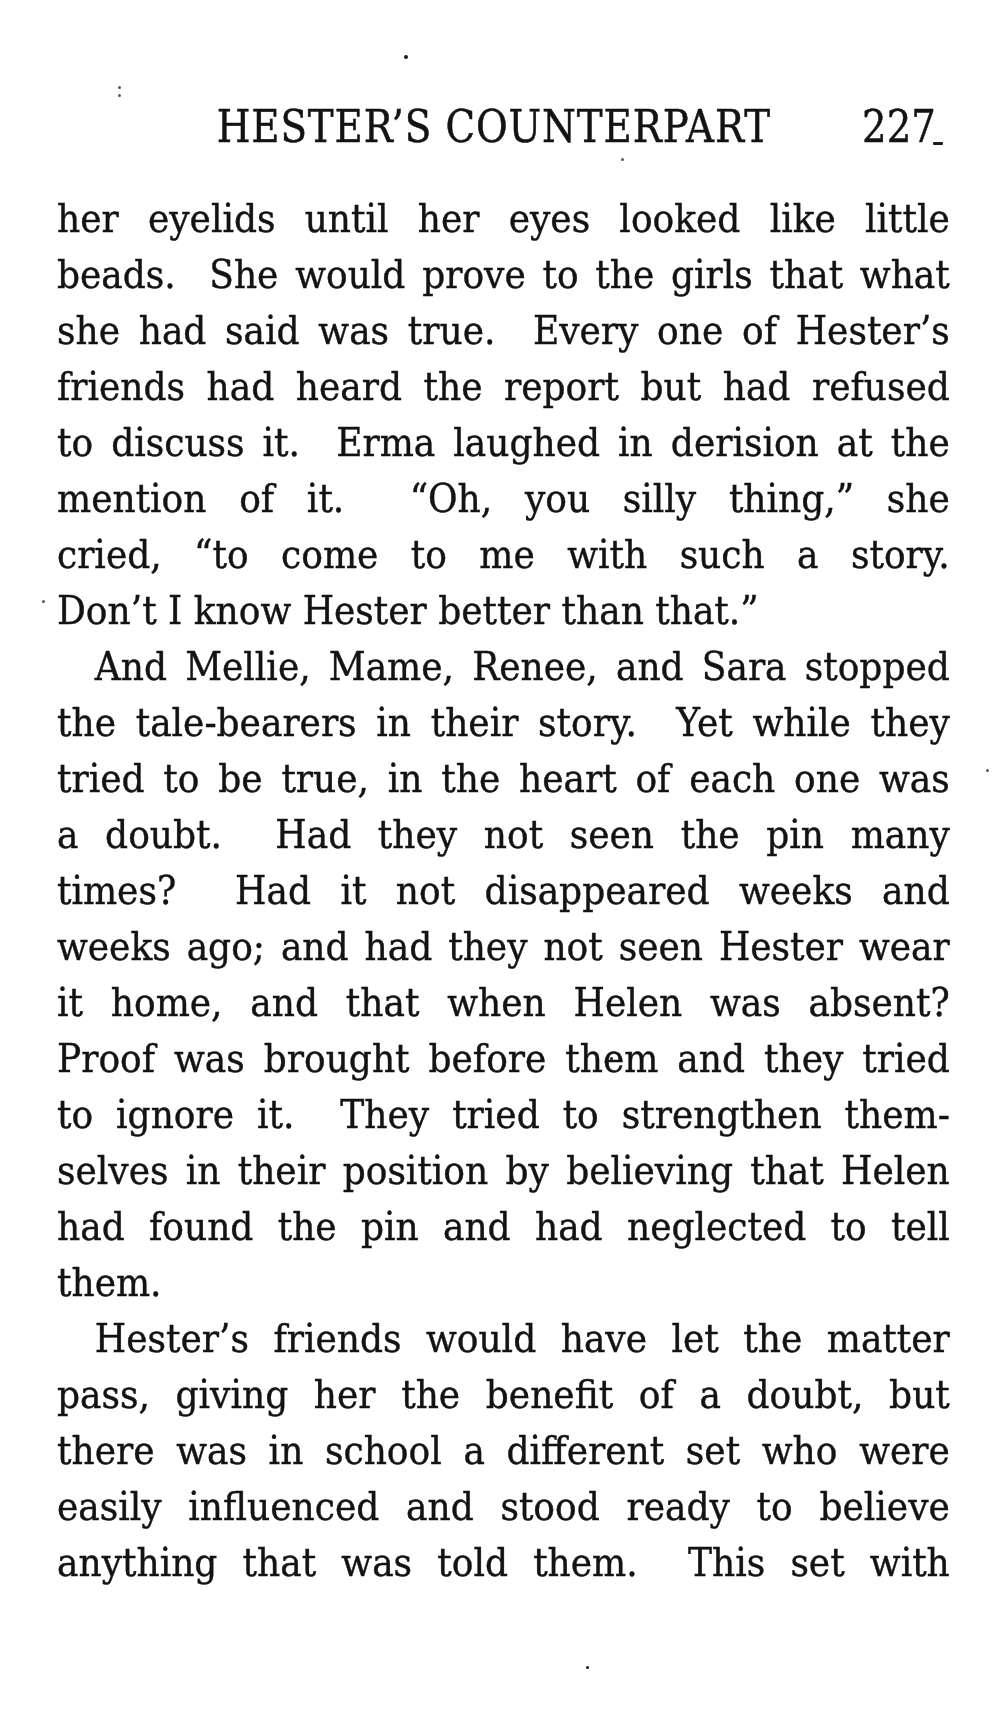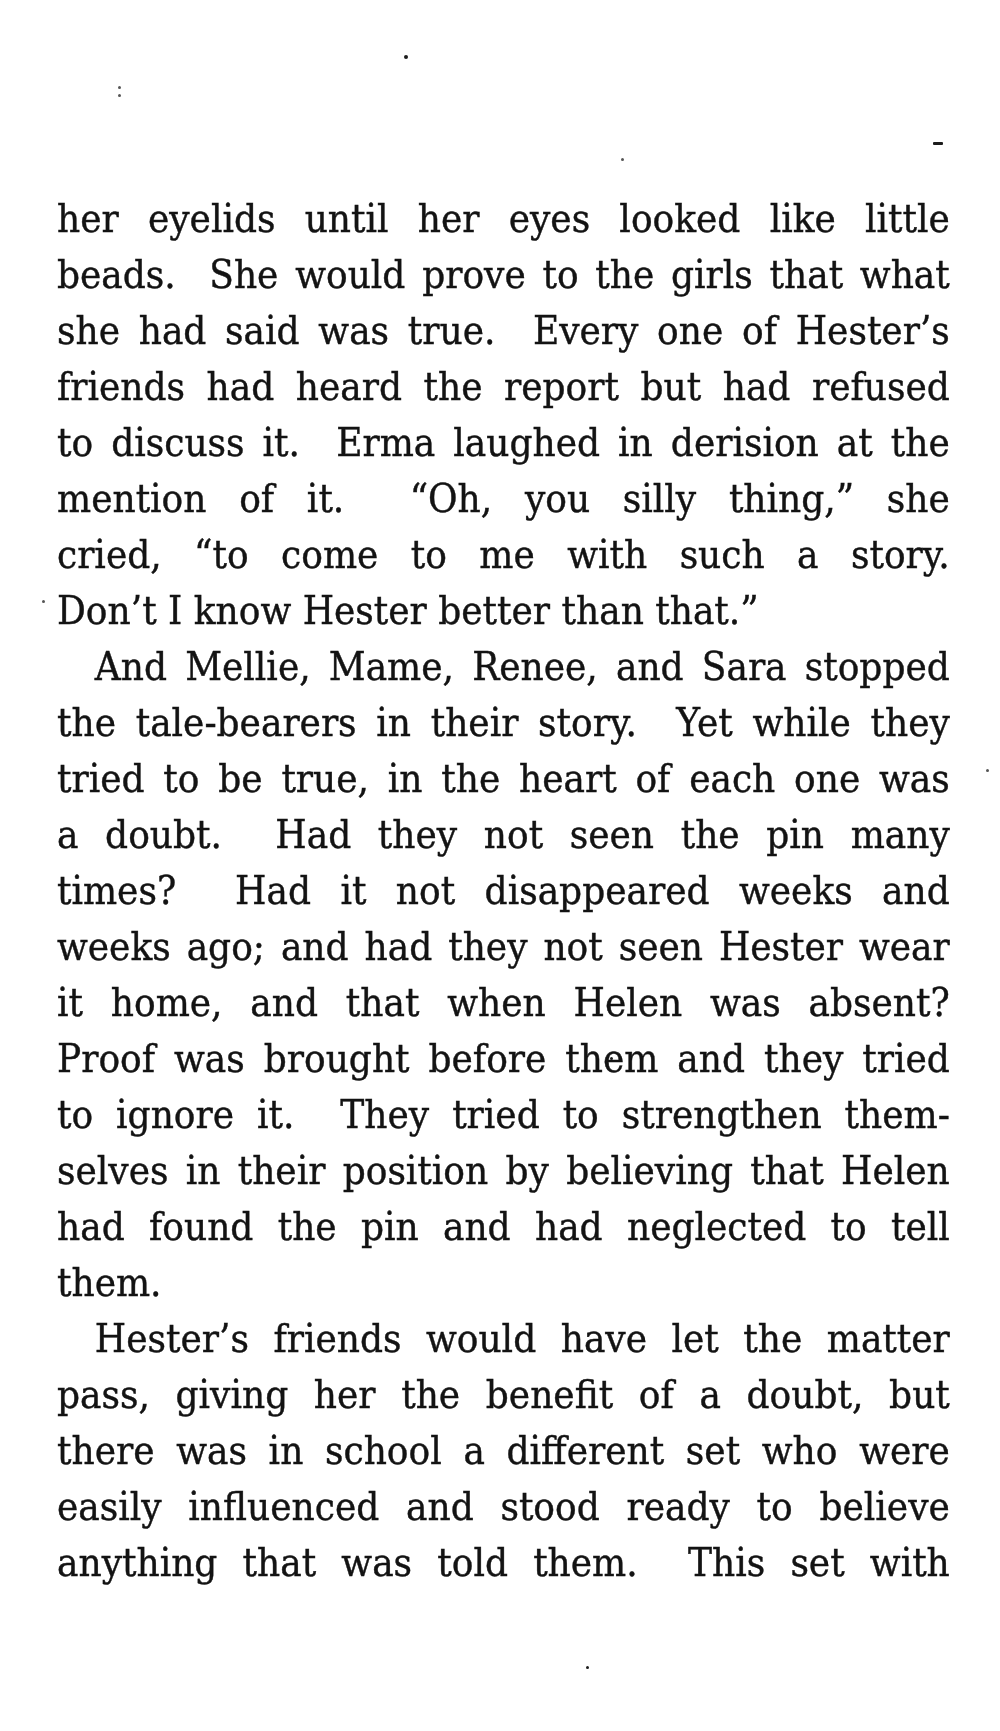--- a/index.html
+++ b/index.html
@@ -83,20 +83,24 @@
     border-radius: 50%;
   }
   .speck.faint { background: #555; }
   .speck.dash { border-radius: 1px; }
 </style>
 </head>
 <body style="background: rgb(255, 255, 255);">
 
 <div class="page">
 
+  <div class="header">
+    <span class="running-head">HESTER’S COUNTERPART</span>
+    <span class="page-number">227</span>
+  </div>
 
   <div class="body-text" id="bodyText">
       <div class="line just">her eyelids until her eyes looked like little</div>
       <div class="line just">beads.&nbsp; She would prove to the girls that what</div>
       <div class="line just">she had said was true.&nbsp; Every one of Hester’s</div>
       <div class="line just">friends had heard the report but had refused</div>
       <div class="line just">to discuss it.&nbsp; Erma laughed in derision at the</div>
       <div class="line just">mention of it.&nbsp; “Oh, you silly thing,” she</div>
       <div class="line just">cried, “to come to me with such a story.</div>
       <div class="line">Don’t I know Hester better than that.”</div>

